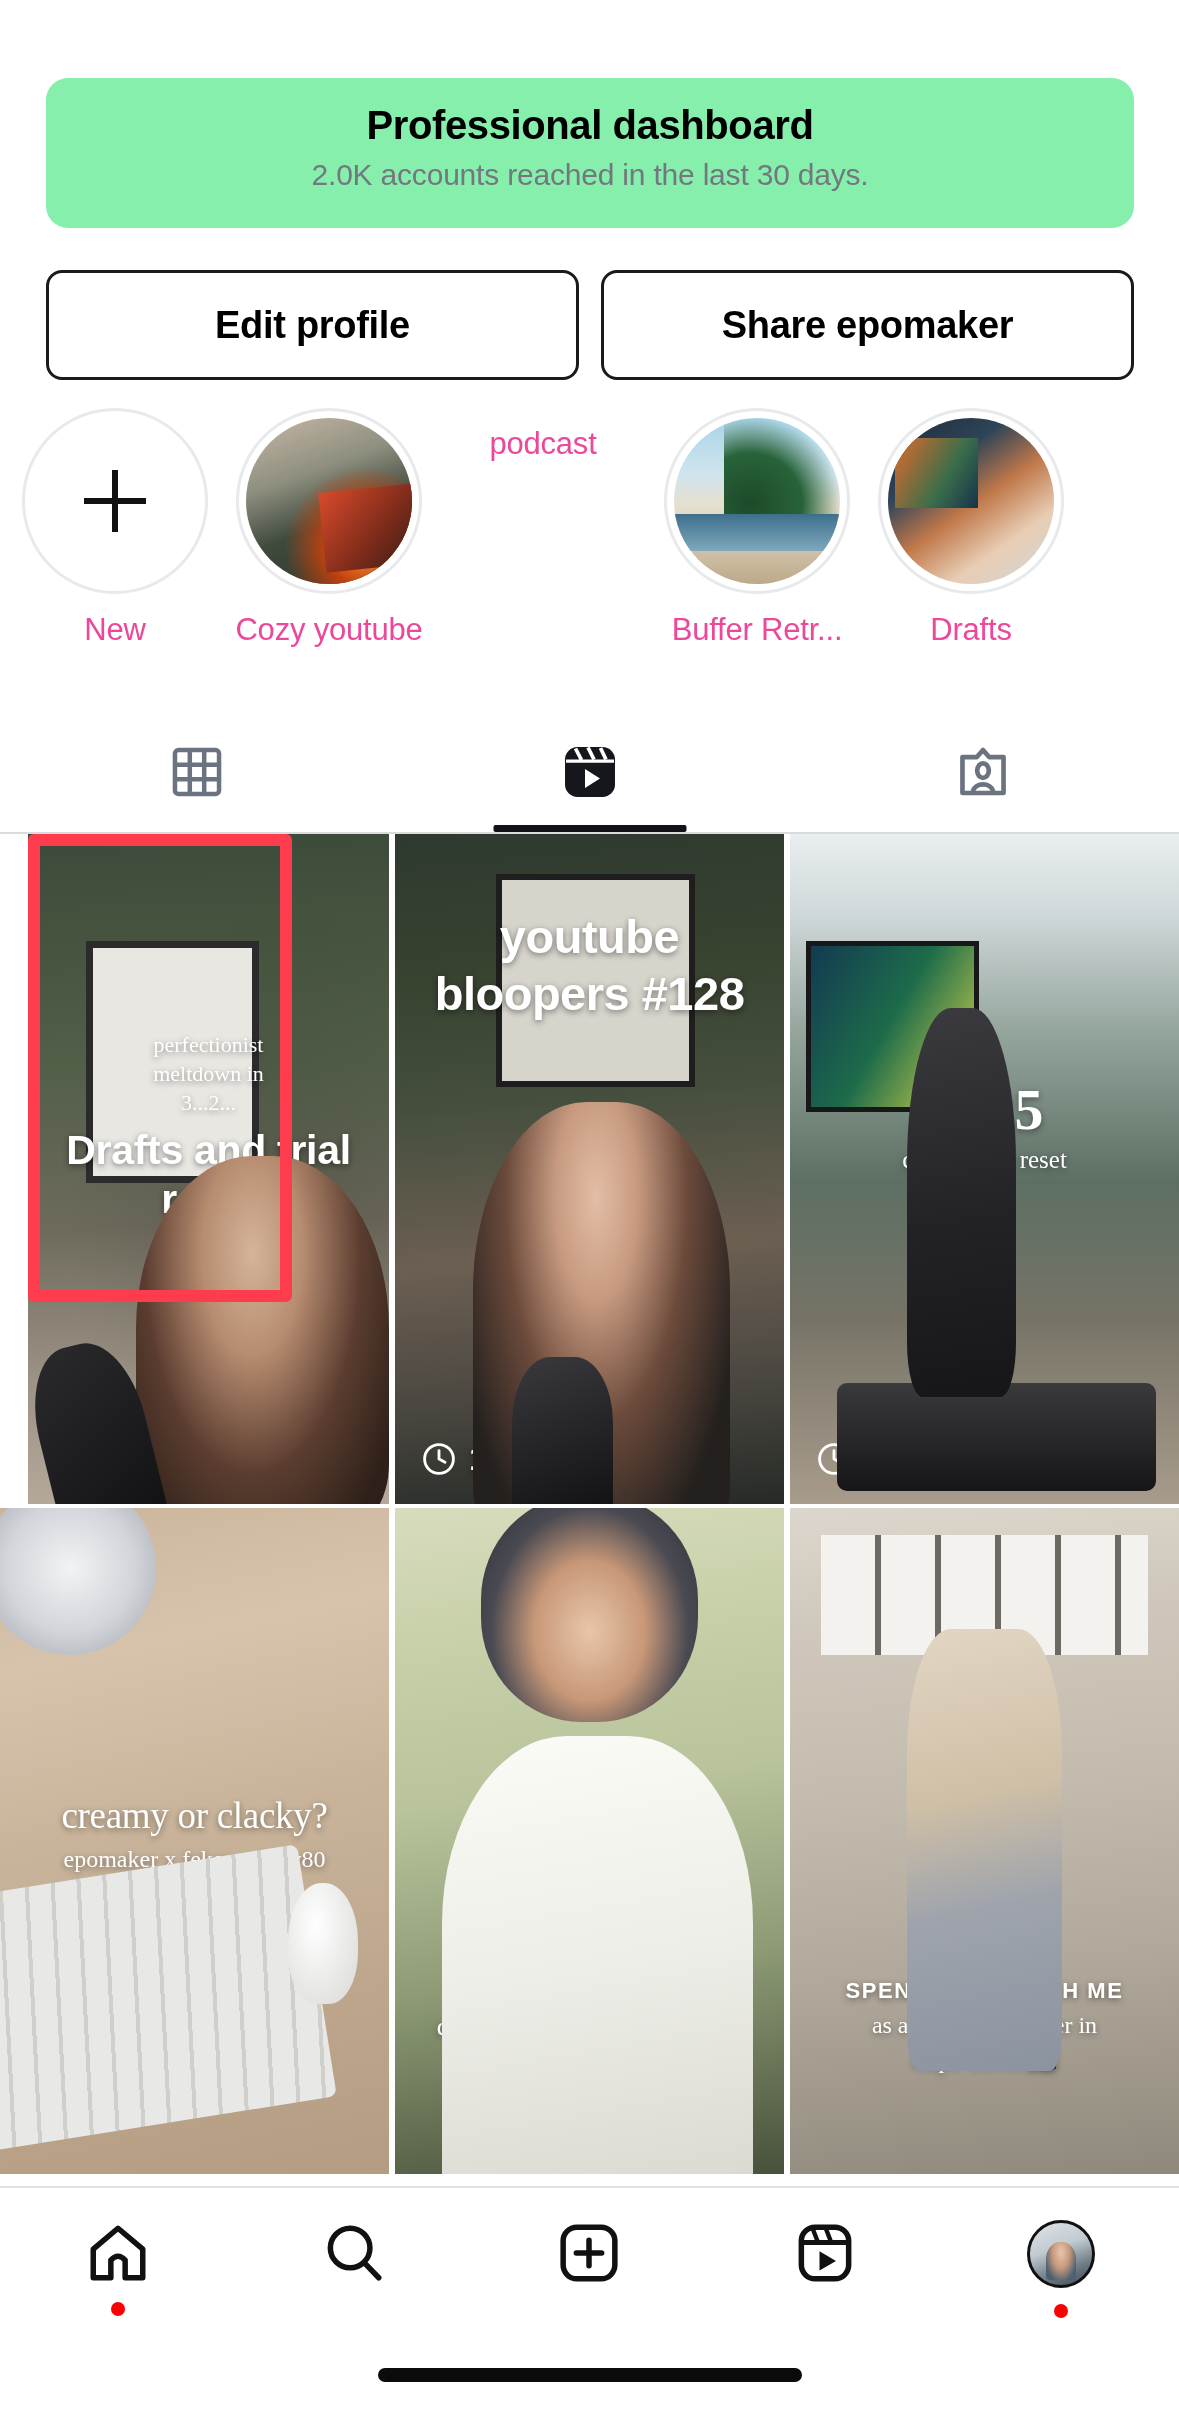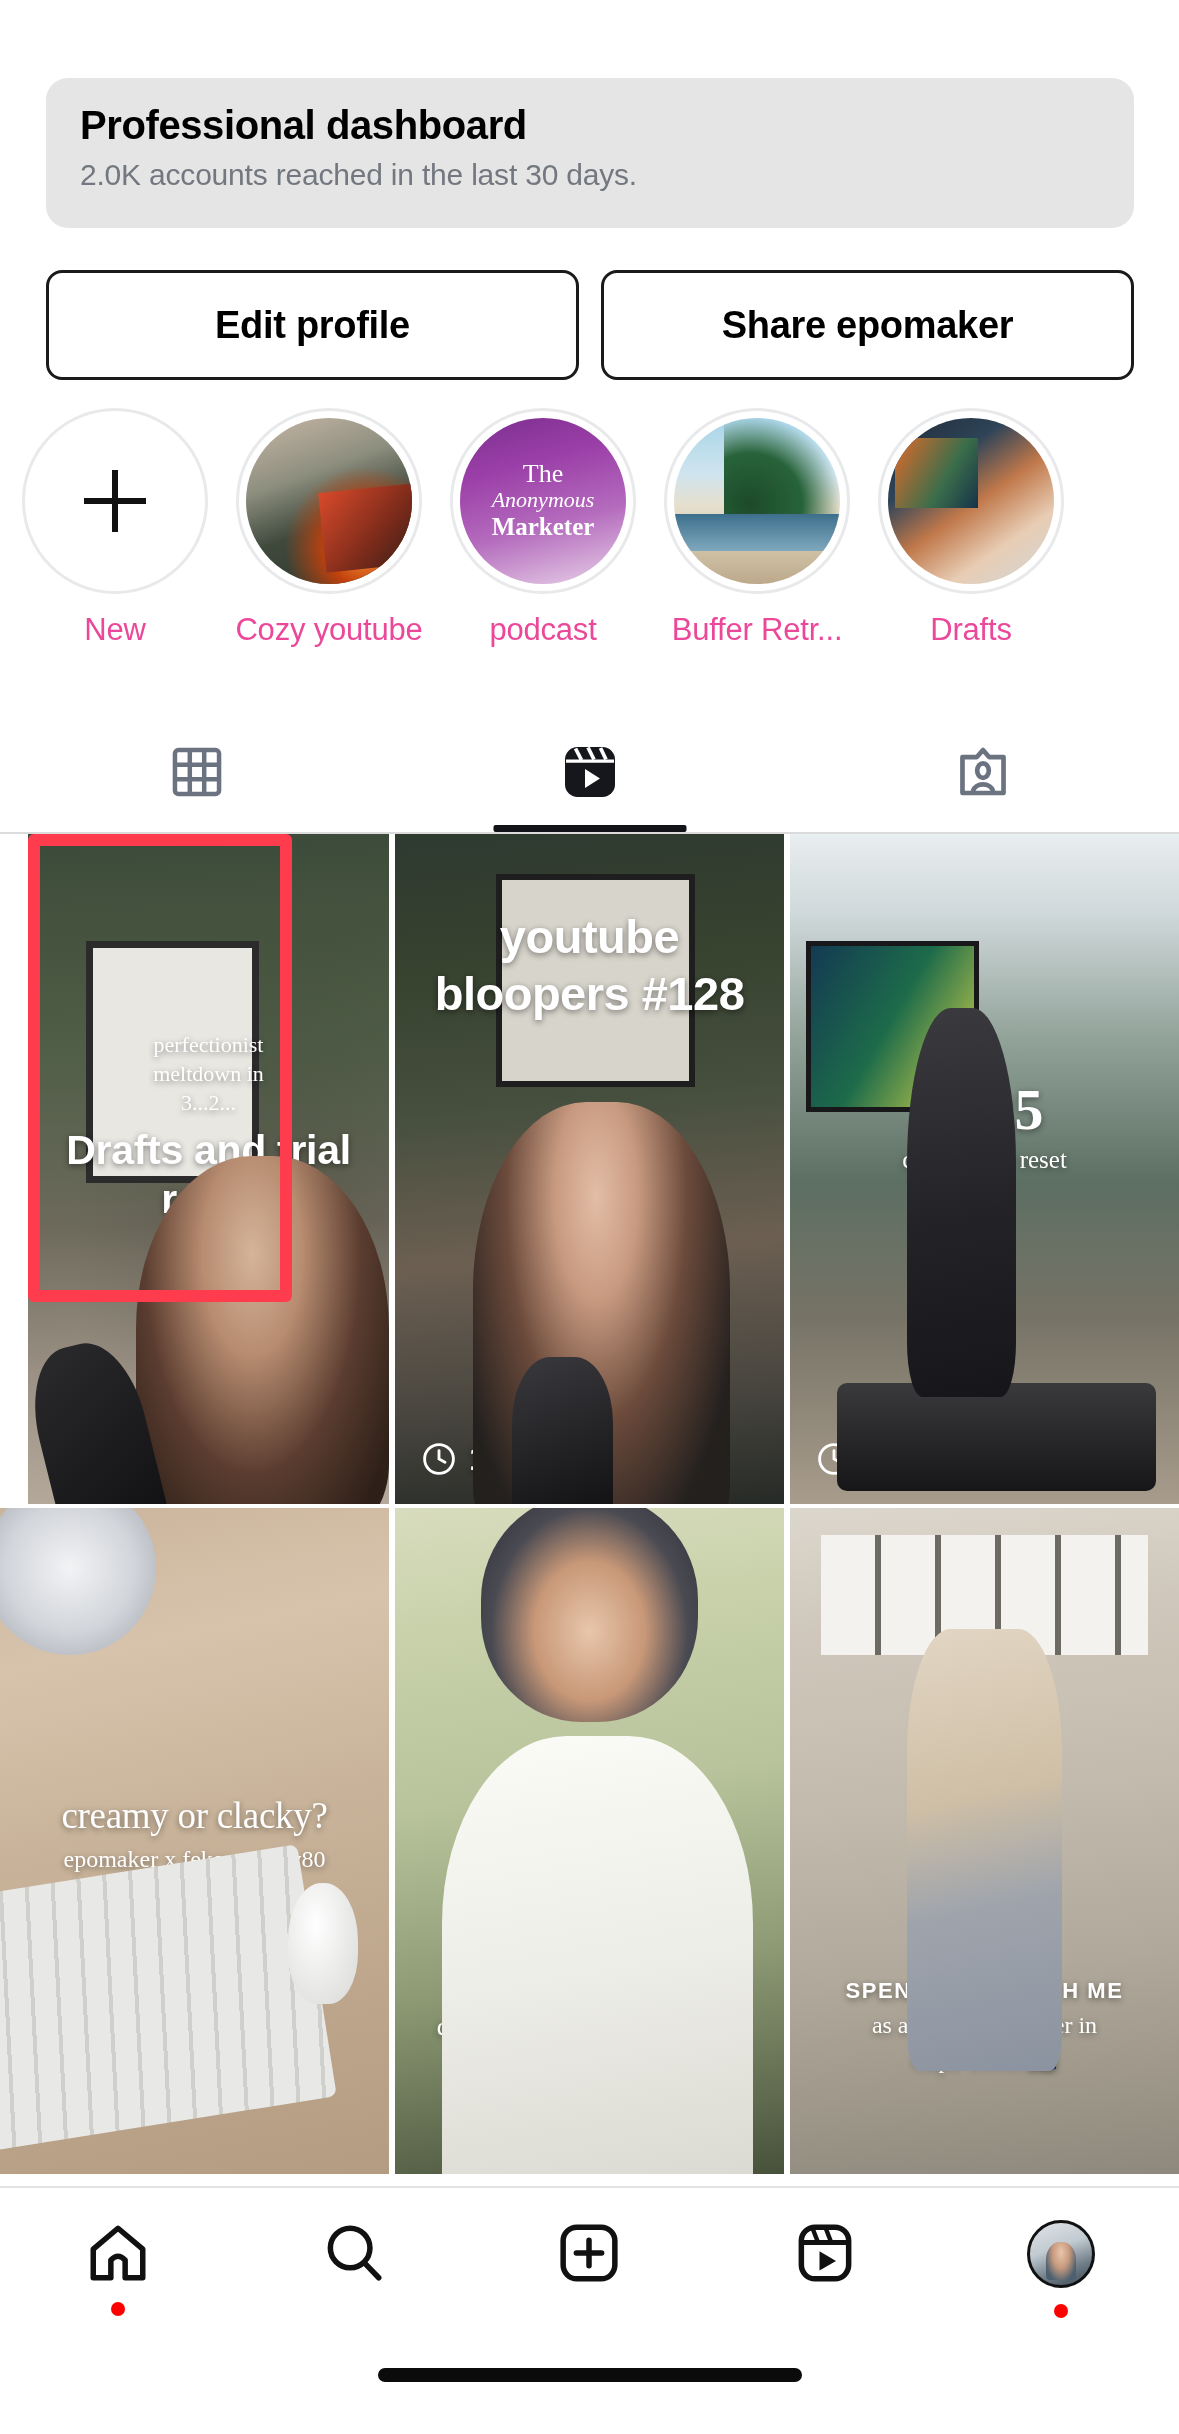--- a/index.html
+++ b/index.html
@@ -10,23 +10,24 @@
     color:#000000;
     overflow:hidden;
     position:relative;
   }
 
   
   .dash-card {
     position:absolute;
     left:46px; top:78px;
     width:1088px; height:150px;
-    background:#e5e5e5;
+    background:#86efac;
     border-radius:22px;
     padding:24px 34px 0 34px;
+    text-align:center;
   }
   .dash-title {
     font-size:40px;
     font-weight:700;
     letter-spacing:-0.4px;
     color:#000;
     line-height:1.15;
   }
   .dash-sub {
     font-size:30px;
@@ -489,29 +490,20 @@
   <div class="hl-item">
     <div class="hl-ring">
       <div class="hl-inner">
         <div class="art-cozy"></div>
       </div>
     </div>
     <div class="hl-label">Cozy youtube</div>
   </div>
 
   <div class="hl-item">
-    <div class="hl-ring">
-      <div class="hl-inner">
-        <div class="art-podcast">
-          <div class="pod-l1">The</div>
-          <div class="pod-l2">Anonymous</div>
-          <div class="pod-l3">Marketer</div>
-        </div>
-      </div>
-    </div>
     <div class="hl-label">podcast</div>
   </div>
 
   <div class="hl-item">
     <div class="hl-ring">
       <div class="hl-inner">
         <div class="art-retreat"></div>
       </div>
     </div>
     <div class="hl-label">Buffer Retr...</div>

